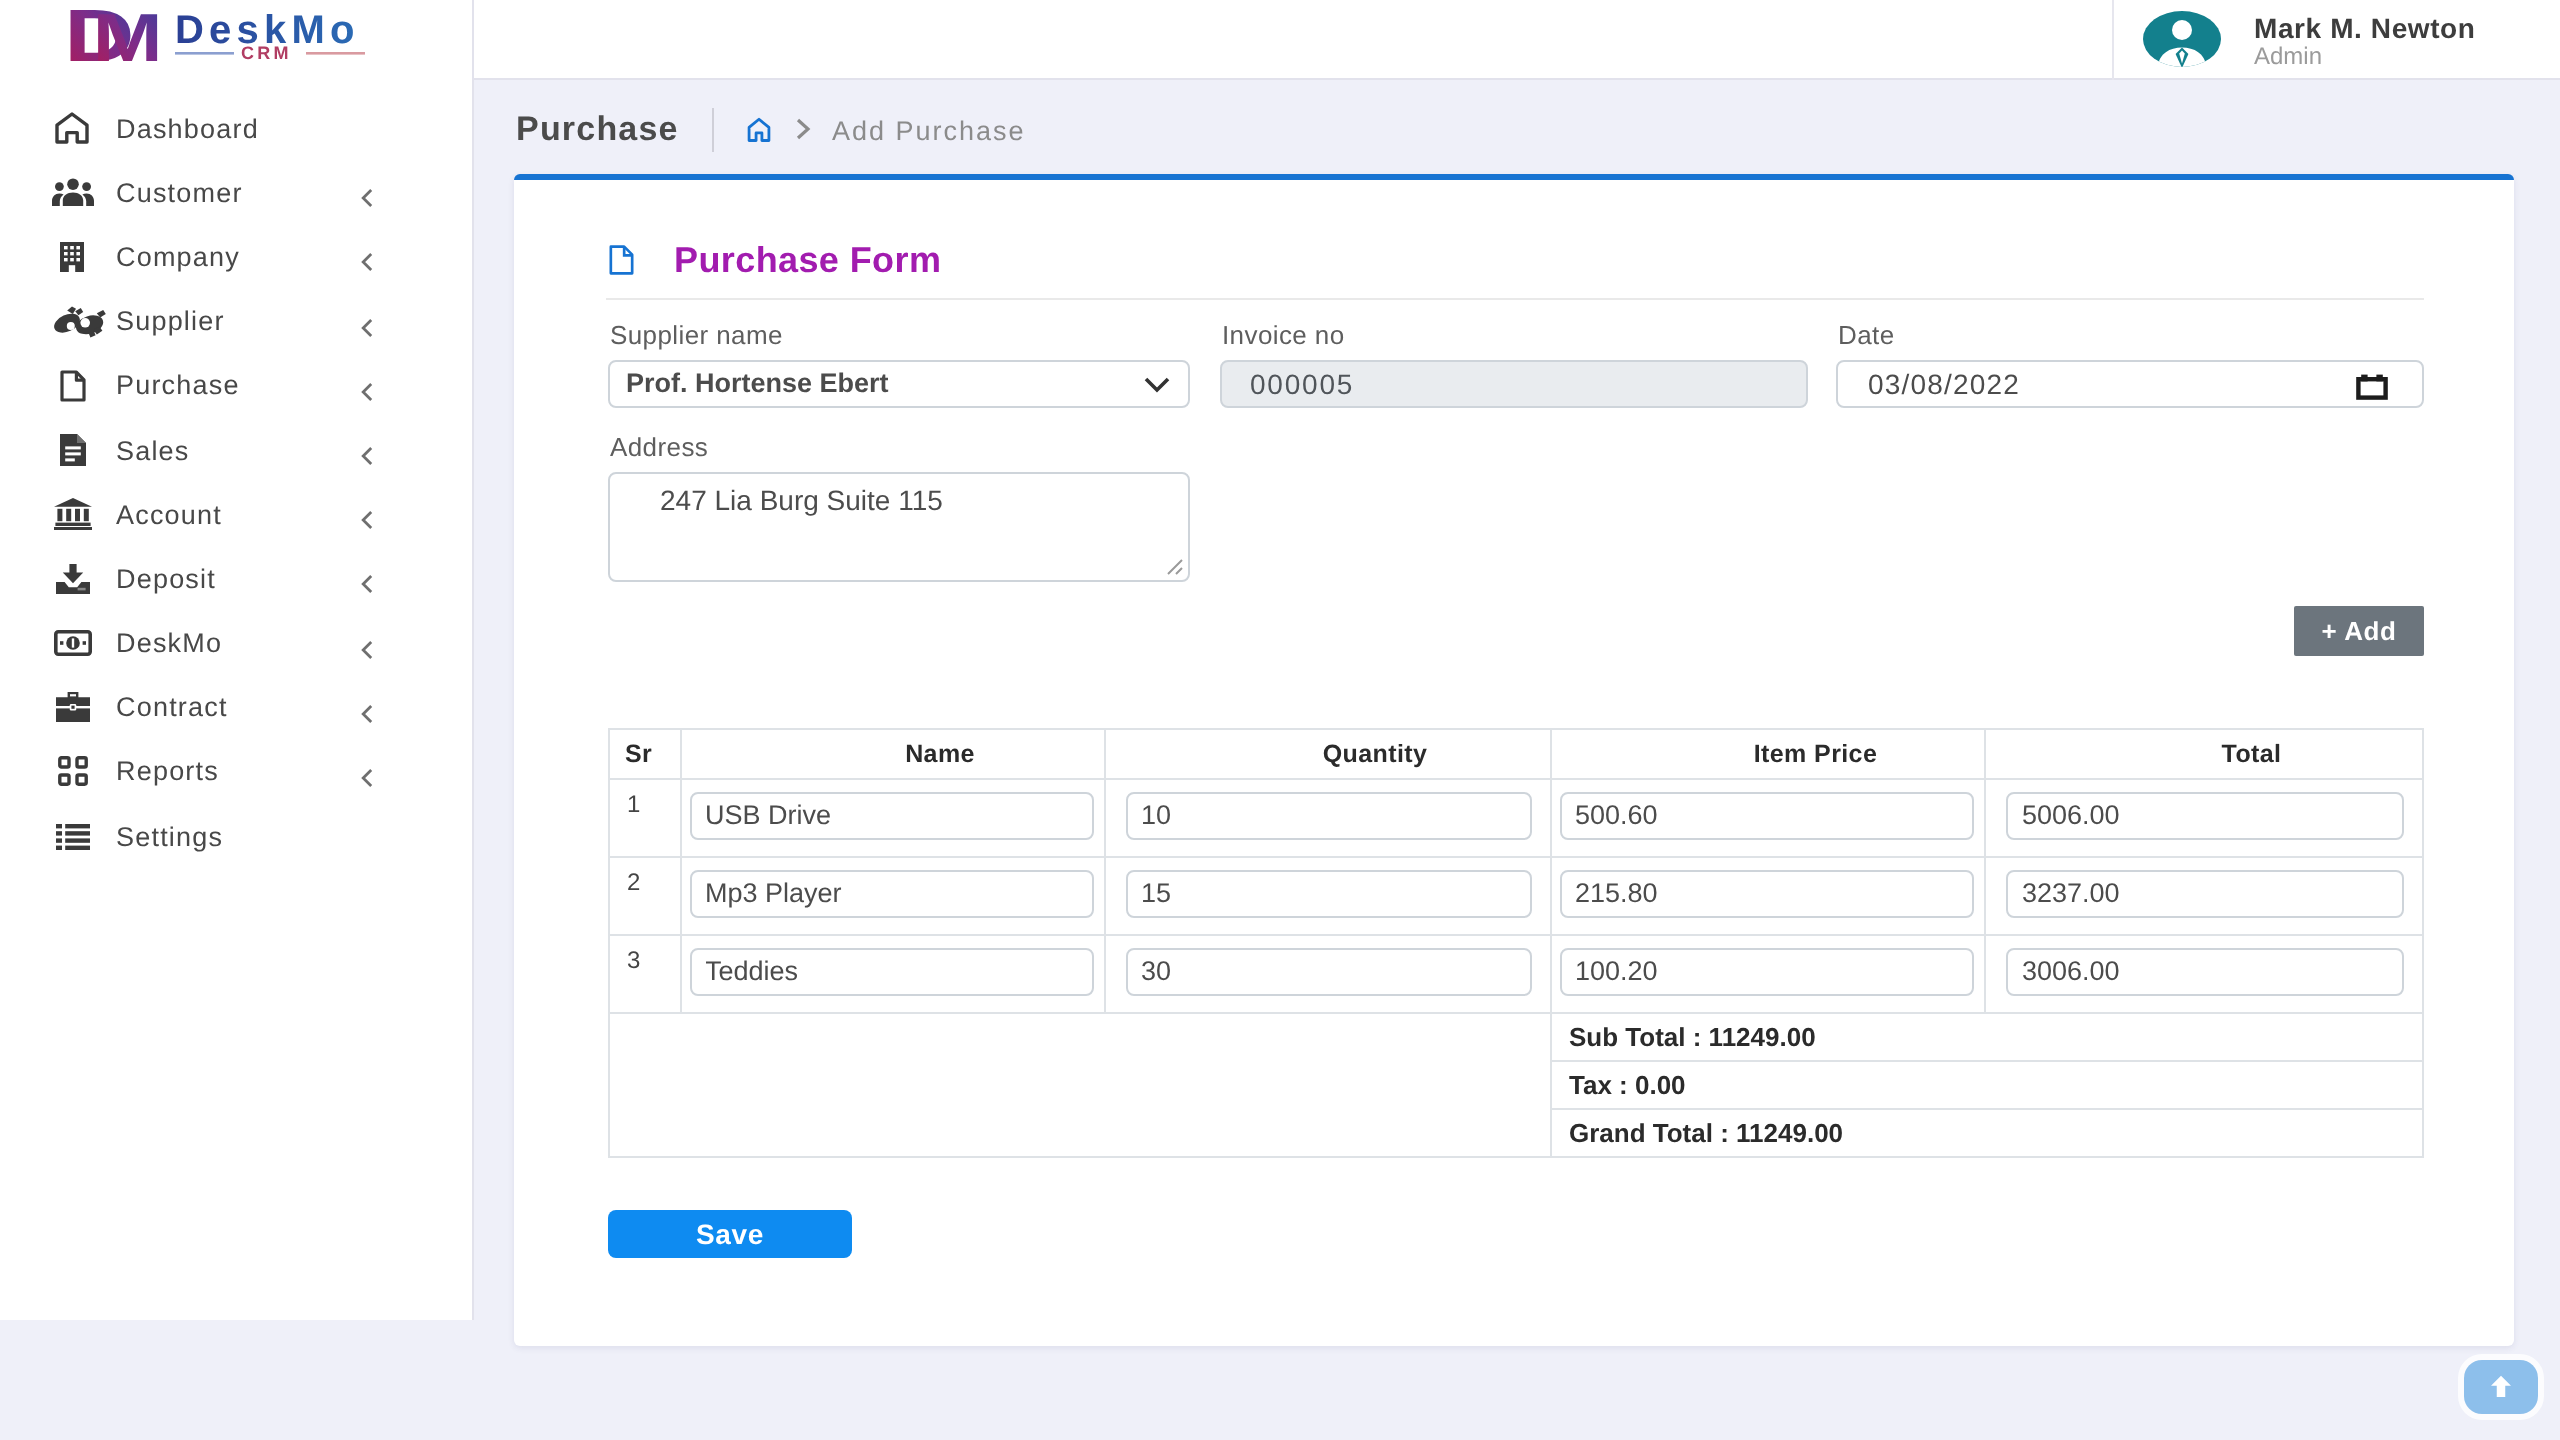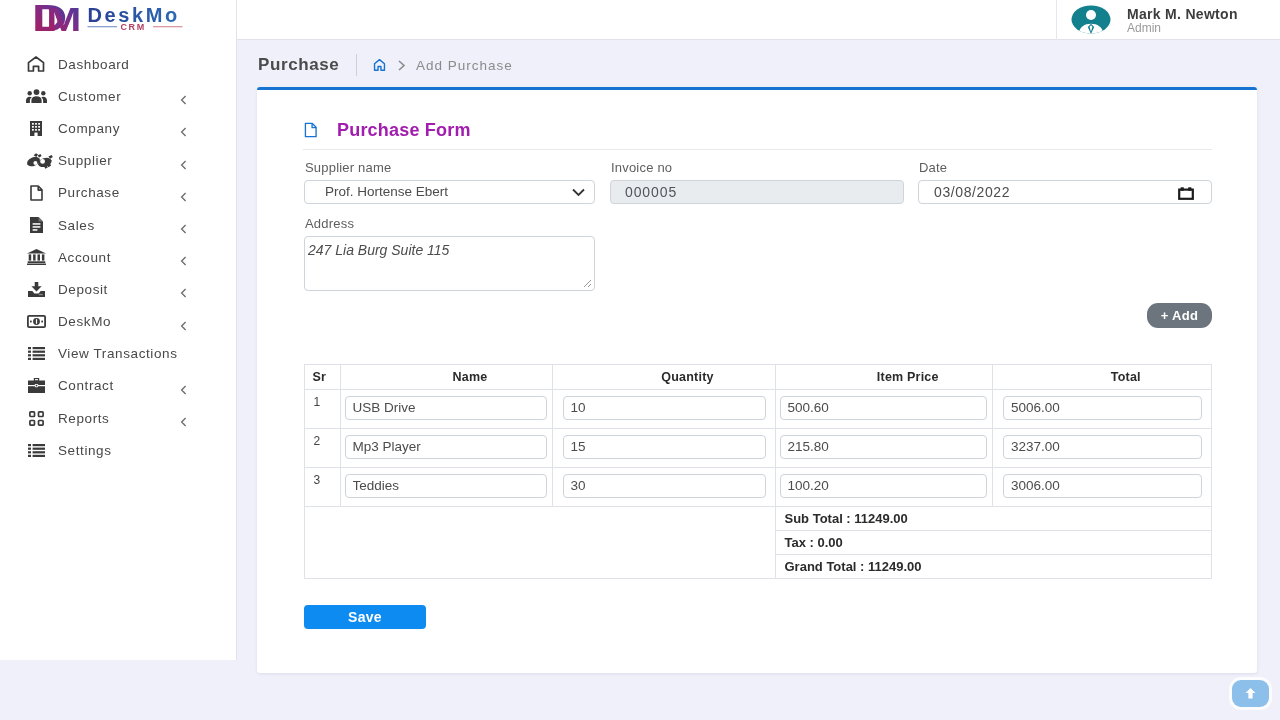--- a/index.html
+++ b/index.html
@@ -38,28 +38,28 @@
 #pf-title { left:325px; top:120px; font-size:18px; font-weight:bold; color:#a21caf; letter-spacing:0.2px;margin-left:12px; }
 #pf-hr { left:303px; top:149px; width:909px; height:1px; background:#e9e9e9; }
 
 .flabel { font-size:13px; color:#5e5e5e; letter-spacing:0.2px; }
 #l-supplier { left:305px; top:160px; }
 #l-invoice { left:611px; top:160px;text-align:center; }
 #l-date { left:919px; top:160px; }
 #l-address { left:305px; top:216px; }
 
 .fctl { position:absolute; border:1px solid #ced4da; border-radius:4px; background:#fff; font-size:14px; color:#4c4c4c; font-family:"Liberation Sans", sans-serif; }
-#f-supplier { left:304px; top:180px; width:291px; height:24px; line-height:22px; padding-left:20px; font-size:13.5px; }
+#f-supplier { left:304px; top:180px; width:291px; height:24px; line-height:22px; padding-left:8px; font-size:13.5px;font-weight:bold; }
 #f-supplier .selarrow { position:absolute; right:9px; top:7px; } #f-supplier .selarrow svg, #f-date .calico svg { display:block; }
 #f-invoice { left:610px; top:180px; width:294px; height:24px; line-height:22px; padding-left:14px; background:#e9ecef; color:#50555a; letter-spacing:0.9px; }
 #f-date { left:918px; top:180px; width:294px; height:24px; line-height:22px; padding-left:15px; letter-spacing:0.6px; }
 #f-date .calico { position:absolute; right:17px; top:5.5px; }
-#f-address { left:304px; top:236px; width:291px; height:55px; padding:5px 0 0 3px; line-height:16px; font-size:14px;font-style:italic; }
-
-#btn-add { left:1147px; top:303px; width:65px; height:25px; background:#6c757d; border-radius:11px; color:#fff; font-size:13px; font-weight:600; text-align:center; line-height:25px; letter-spacing:0.3px; }
+#f-address { left:304px; top:236px; width:291px; height:55px; padding:5px 0 0 25px; line-height:16px; font-size:14px; }
+
+#btn-add { left:1147px; top:303px; width:65px; height:25px; background:#6c757d; border-radius:1px; color:#fff; font-size:13px; font-weight:600; text-align:center; line-height:25px; letter-spacing:0.3px; }
 
 
 #ptable { left:303.5px; top:363.5px; border-collapse:collapse; table-layout:fixed; width:907px; }
 #ptable td, #ptable th { border:1px solid #dee2e6; }
 #ptable th { font-size:12.5px; color:#2b2b2b; font-weight:bold; text-align:center; height:25px; letter-spacing:0.2px;padding-left:48px; } #ptable th.srh { text-align:left; padding-left:8px; }
 #ptable td.sr { font-size:12px; color:#444; vertical-align:top; padding:5px 0 0 9px; }
 #ptable td.inp { padding:6px 5px 8px 4px; height:39px; } #ptable td.pad10 { padding-left:10px; padding-right:9px; }
 #ptable td.inp input { width:100%; height:24px; border:1px solid #ced4da; border-radius:4px; font-size:13.5px; color:#4c4c4c; padding-left:7px; font-family:"Liberation Sans", sans-serif; display:block; }
 #ptable td.tot { font-size:13px; font-weight:bold; color:#2b2b2b; padding-left:9px; height:24px; }
 #ptable td.blank { border:1px solid #dee2e6; }
@@ -257,35 +257,20 @@
             <rect x="14.3" y="5.6" width="1.7" height="1.8" fill="#3a3a3a"></rect>
           </svg>
         </span>
         <span class="mtxt">DeskMo</span>
         <span class="chev"><svg width="7" height="10" viewBox="0 0 7 10" fill="none" stroke="#6f6f6f" stroke-width="1.4">
             <path d="M5.6 1L1.6 5l4 4"></path>
           </svg></span>
       </li>
     <li>
         <span class="mico">
-          <svg width="17" height="13" viewBox="0 0 17 13" fill="#3a3a3a">
-            <rect x="0" y="0" width="3" height="2.2"></rect>
-            <rect x="4.6" y="0" width="12.4" height="2.2"></rect>
-            <rect x="0" y="3.6" width="3" height="2.2"></rect>
-            <rect x="4.6" y="3.6" width="12.4" height="2.2"></rect>
-            <rect x="0" y="7.2" width="3" height="2.2"></rect>
-            <rect x="4.6" y="7.2" width="12.4" height="2.2"></rect>
-            <rect x="0" y="10.8" width="3" height="2.2"></rect>
-            <rect x="4.6" y="10.8" width="12.4" height="2.2"></rect>
-          </svg>
-        </span>
-        <span class="mtxt">View Transactions</span>
-      </li>
-    <li>
-        <span class="mico">
           <svg width="17" height="15" viewBox="0 0 17 15" fill="#3a3a3a">
             <path d="M5.8 2.6V0h5.4v2.6H17V15H0V2.6z"></path>
             <rect x="0" y="7" width="17" height="1.2" fill="#fff"></rect>
             <rect x="6.9" y="6" width="3.2" height="3.2" rx="0.6" fill="#fff"></rect>
             <rect x="7.7" y="6.8" width="1.6" height="1.6" fill="#3a3a3a"></rect>
             <rect x="7" y="1.1" width="3" height="1.1" fill="#fff"></rect>
           </svg>
         </span>
         <span class="mtxt">Contract</span>
         <span class="chev"><svg width="7" height="10" viewBox="0 0 7 10" fill="none" stroke="#6f6f6f" stroke-width="1.4">

